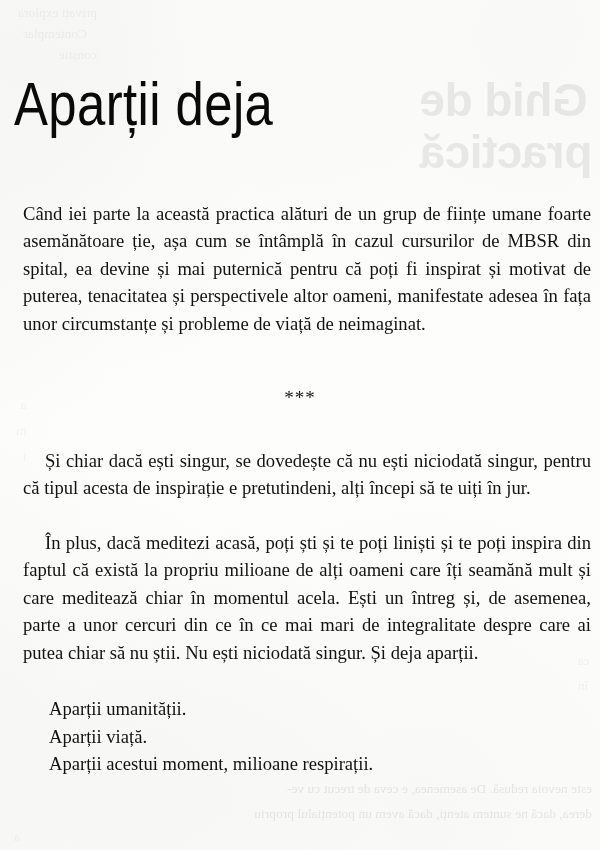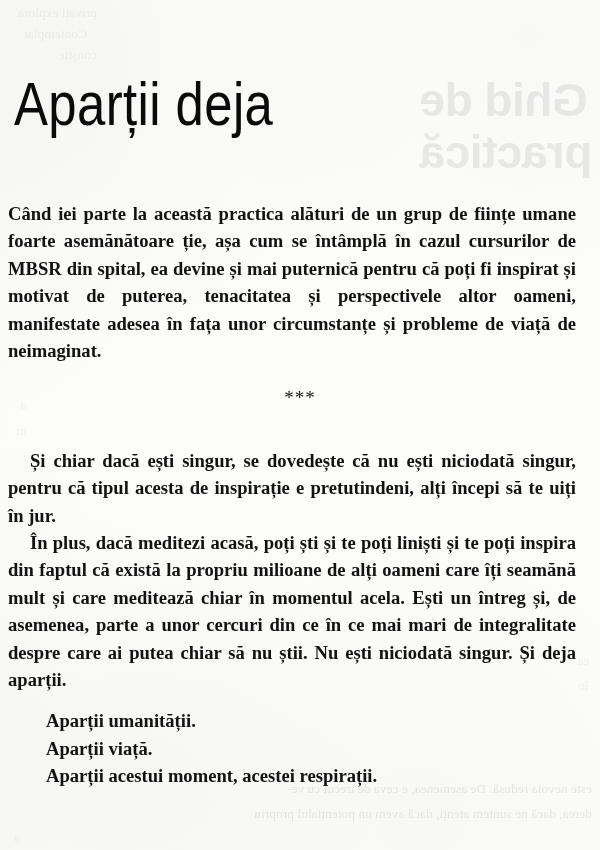--- a/index.html
+++ b/index.html
@@ -117,23 +117,22 @@
     line-height: 64px;
     letter-spacing: 0.5px;
     color: #0a0a0a;
     transform: scaleX(0.82);
     transform-origin: left top;
     white-space: nowrap;
   }
 
   .body-block {
     position: absolute;
-    left: 8px;
+    left: 23px;
     width: 568px;
-    font-weight: bold;
   }
 
   .para {
     margin: 0;
     font-size: 18.6px;
     line-height: 27.4px;
     text-align: justify;
     text-justify: inter-word;
     hyphens: manual;
     color: #121212;
@@ -161,21 +160,21 @@
     color: #151515;
   }
 
   #block-two { top: 447px; }
   #block-three { top: 529px; }
   #block-four { top: 691px; }
   #block-five { top: 719px; }
   #block-six { top: 746px; }
 
   .line-para {
-    margin: 16px;
+    margin: 4px;
     font-size: 18.6px;
     line-height: 27.4px;
     text-align: left;
     text-indent: 22px;
     color: #121212;
   }
 
   
   .content .para, .content .line-para, .chapter-title {
     text-rendering: optimizeLegibility;
@@ -227,17 +226,17 @@
 
     <div class="body-block" id="block-four">
       <p class="line-para">Aparții umanității.</p>
     </div>
 
     <div class="body-block" id="block-five">
       <p class="line-para">Aparții viață.</p>
     </div>
 
     <div class="body-block" id="block-six">
-      <p class="line-para">Aparții acestui moment, acestei respirații.</p>
+      <p class="line-para">Aparții acestui moment, milioane respirații.</p>
     </div>
 
   </div>
 </div>
 
 </body></html>

